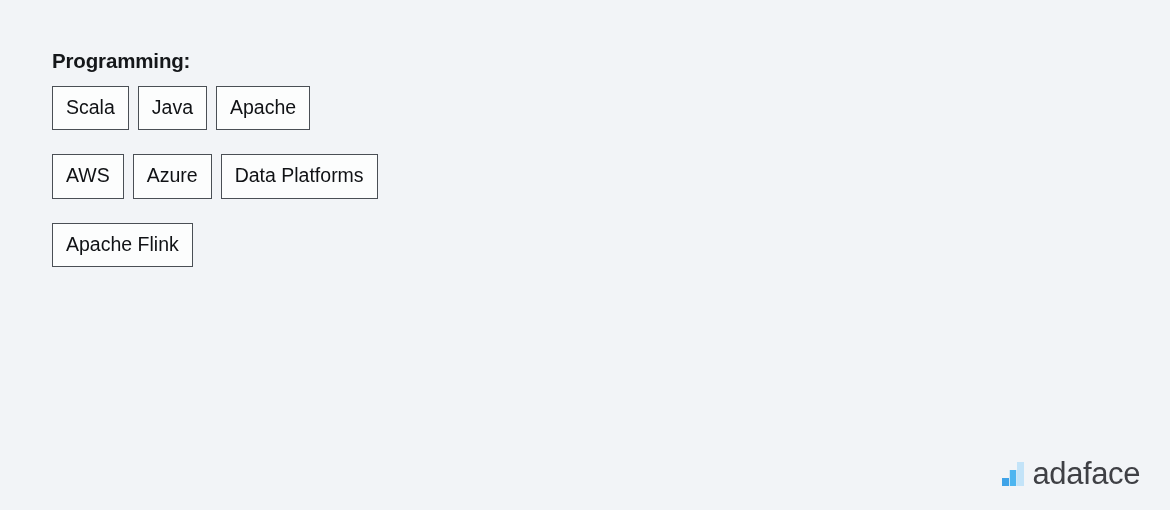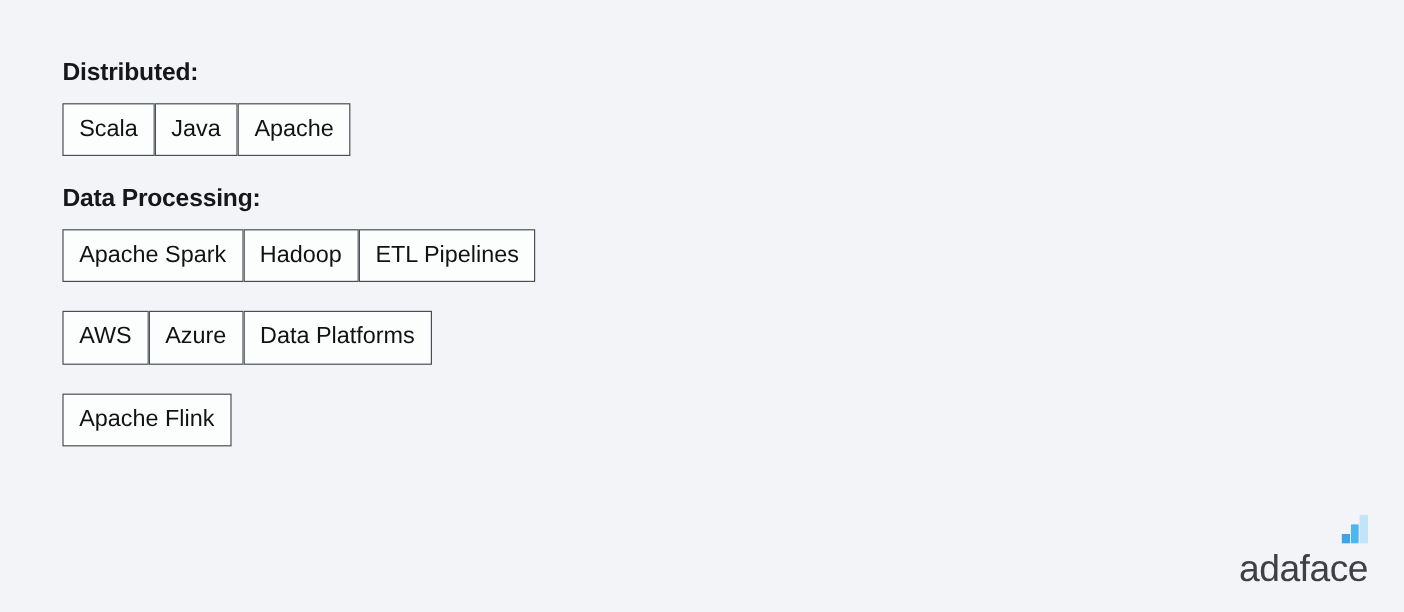--- a/index.html
+++ b/index.html
@@ -39,39 +39,40 @@
     color: #15171a;
     letter-spacing: -0.15px;
     line-height: 1.2;
     margin: 0 0 12px 0;
     white-space: nowrap;
   }
   .tag-row {
     display: flex;
     flex-direction: row;
     align-items: stretch;
+    gap: 9px;
   }
   .tag {
     border: 1.6px solid #4a4f55;
     background: #fcfdfd;
     color: #101215;
     font-size: 19.5px;
     line-height: 1;
     padding: 11px 13px 12px 13px;
     white-space: nowrap;
     box-sizing: border-box;
     border-radius: 0;
   }
   
   .brand {
     position: absolute;
     right: 30px;
     bottom: 24px;
     display: flex;
-    flex-direction: column;
+    flex-direction: row;
     align-items: flex-end;
     gap: 8px;
   }
   .brand-mark {
     display: block;
     width: 22px;
     height: 24px;
   }
   .brand-name {
     font-size: 31px;
@@ -82,36 +83,28 @@
   }
 </style>
 </head>
 <body>
 
 <div id="page">
 
   <div class="content">
 
     <div class="skill-group">
-      <div class="group-heading">Distributed:</div>
+      <div class="group-heading">Programming:</div>
       <div class="tag-row">
         <span class="tag">Scala</span>
         <span class="tag">Java</span>
         <span class="tag">Apache</span>
       </div>
     </div>
 
-    <div class="skill-group">
-      <div class="group-heading">Data Processing:</div>
-      <div class="tag-row">
-        <span class="tag">Apache Spark</span>
-        <span class="tag">Hadoop</span>
-        <span class="tag">ETL Pipelines</span>
-      </div>
-    </div>
 
     <div class="skill-group">
       <div class="tag-row">
         <span class="tag">AWS</span>
         <span class="tag">Azure</span>
         <span class="tag">Data Platforms</span>
       </div>
     </div>
 
     <div class="skill-group">

